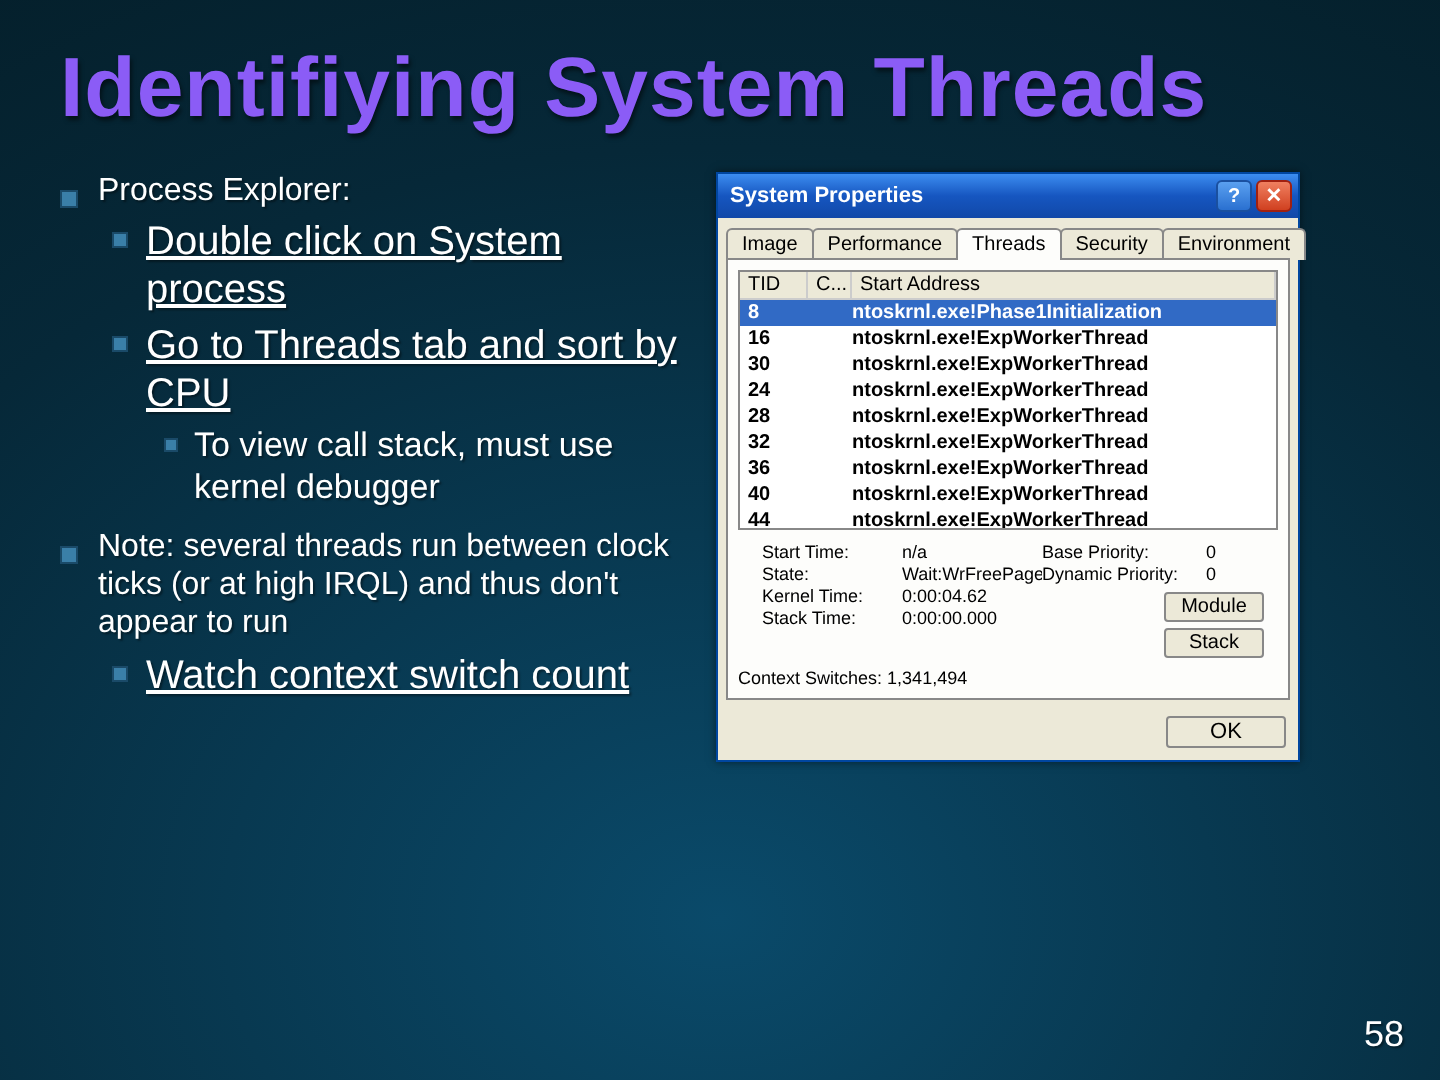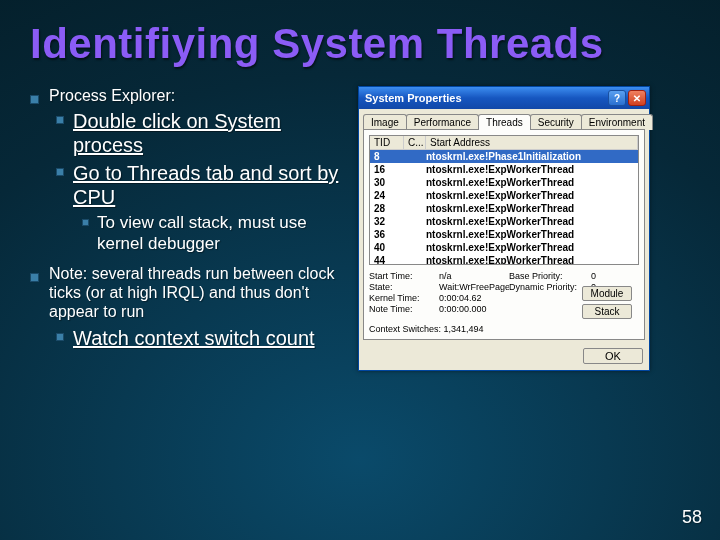--- a/index.html
+++ b/index.html
@@ -49,29 +49,29 @@
   .tl-head { display: flex; border-bottom: 1px solid #ccc; font-size: 10px; background: #ece9d8; }
   .tl-h { padding: 1px 4px; border-right: 1px solid #ccc; }
   .tl-h.tid { width: 34px; }
   .tl-h.c { width: 22px; }
   .tl-h.sa { flex: 1; }
   .tl-row { display: flex; font-size: 10px; font-weight: bold; padding: 0 0; line-height: 13px; }
   .tl-row .tid { width: 34px; padding-left: 4px; }
   .tl-row .c { width: 22px; }
   .tl-row .sa { flex: 1; white-space: nowrap; overflow: hidden; }
   .tl-row.sel { background: #316ac5; color: #fff; }
-  .info-grid { display: grid; grid-template-columns: 70px 70px 82px 40px; row-gap: 1px; font-size: 9px; margin-top: 6px; }
+  .info-grid { display: grid; grid-template-columns: 70px 70px 82px 40px; row-gap: 1px; font-size: 9px; margin-top: 6px; margin-left: 12px; }
   .info-grid div { white-space: nowrap; overflow: hidden; }
   .side-btns { position: absolute; right: 12px; display: flex; flex-direction: column; gap: 3px; }
   .xp-panel { position: relative; }
   .side-btns button { width: 50px; font-size: 10px; padding: 1px 0; background: #ece9d8; border: 1px solid #888; border-radius: 2px; }
   .ok-row { display: flex; justify-content: flex-end; padding: 4px 6px 6px 0; }
   .ok-row button { width: 60px; font-size: 11px; padding: 1px 0; background: #ece9d8; border: 1px solid #888; border-radius: 2px; }
   .info-wrap { display:flex; }
-  .cs-row { font-size:9px; margin-top:10px; }
+  .cs-row { font-size:9px; margin-top:20px; }
 </style>
 </head>
 <body>
 
 <div class="slide">
   <h1 class="title">Identifiying System Threads</h1>
 
   <div class="content-row">
     <div class="text-col">
       <ul class="lvl1">
@@ -196,21 +196,21 @@
                 <div>Base Priority:</div>
                 <div>0</div>
               <div>State:</div>
                 <div>Wait:WrFreePage</div>
                 <div>Dynamic Priority:</div>
                 <div>0</div>
               <div>Kernel Time:</div>
                 <div>0:00:04.62</div>
                 <div></div>
                 <div></div>
-              <div>Note Time:</div>
+              <div>Stack Time:</div>
                 <div>0:00:00.000</div>
                 <div></div>
                 <div></div>
             </div>
             <div class="side-btns" style="bottom:20px;">
               <button>Module</button>
               <button>Stack</button>
             </div>
           </div>
           <div class="cs-row"><span>Context Switches:</span> <span>1,341,494</span></div>

